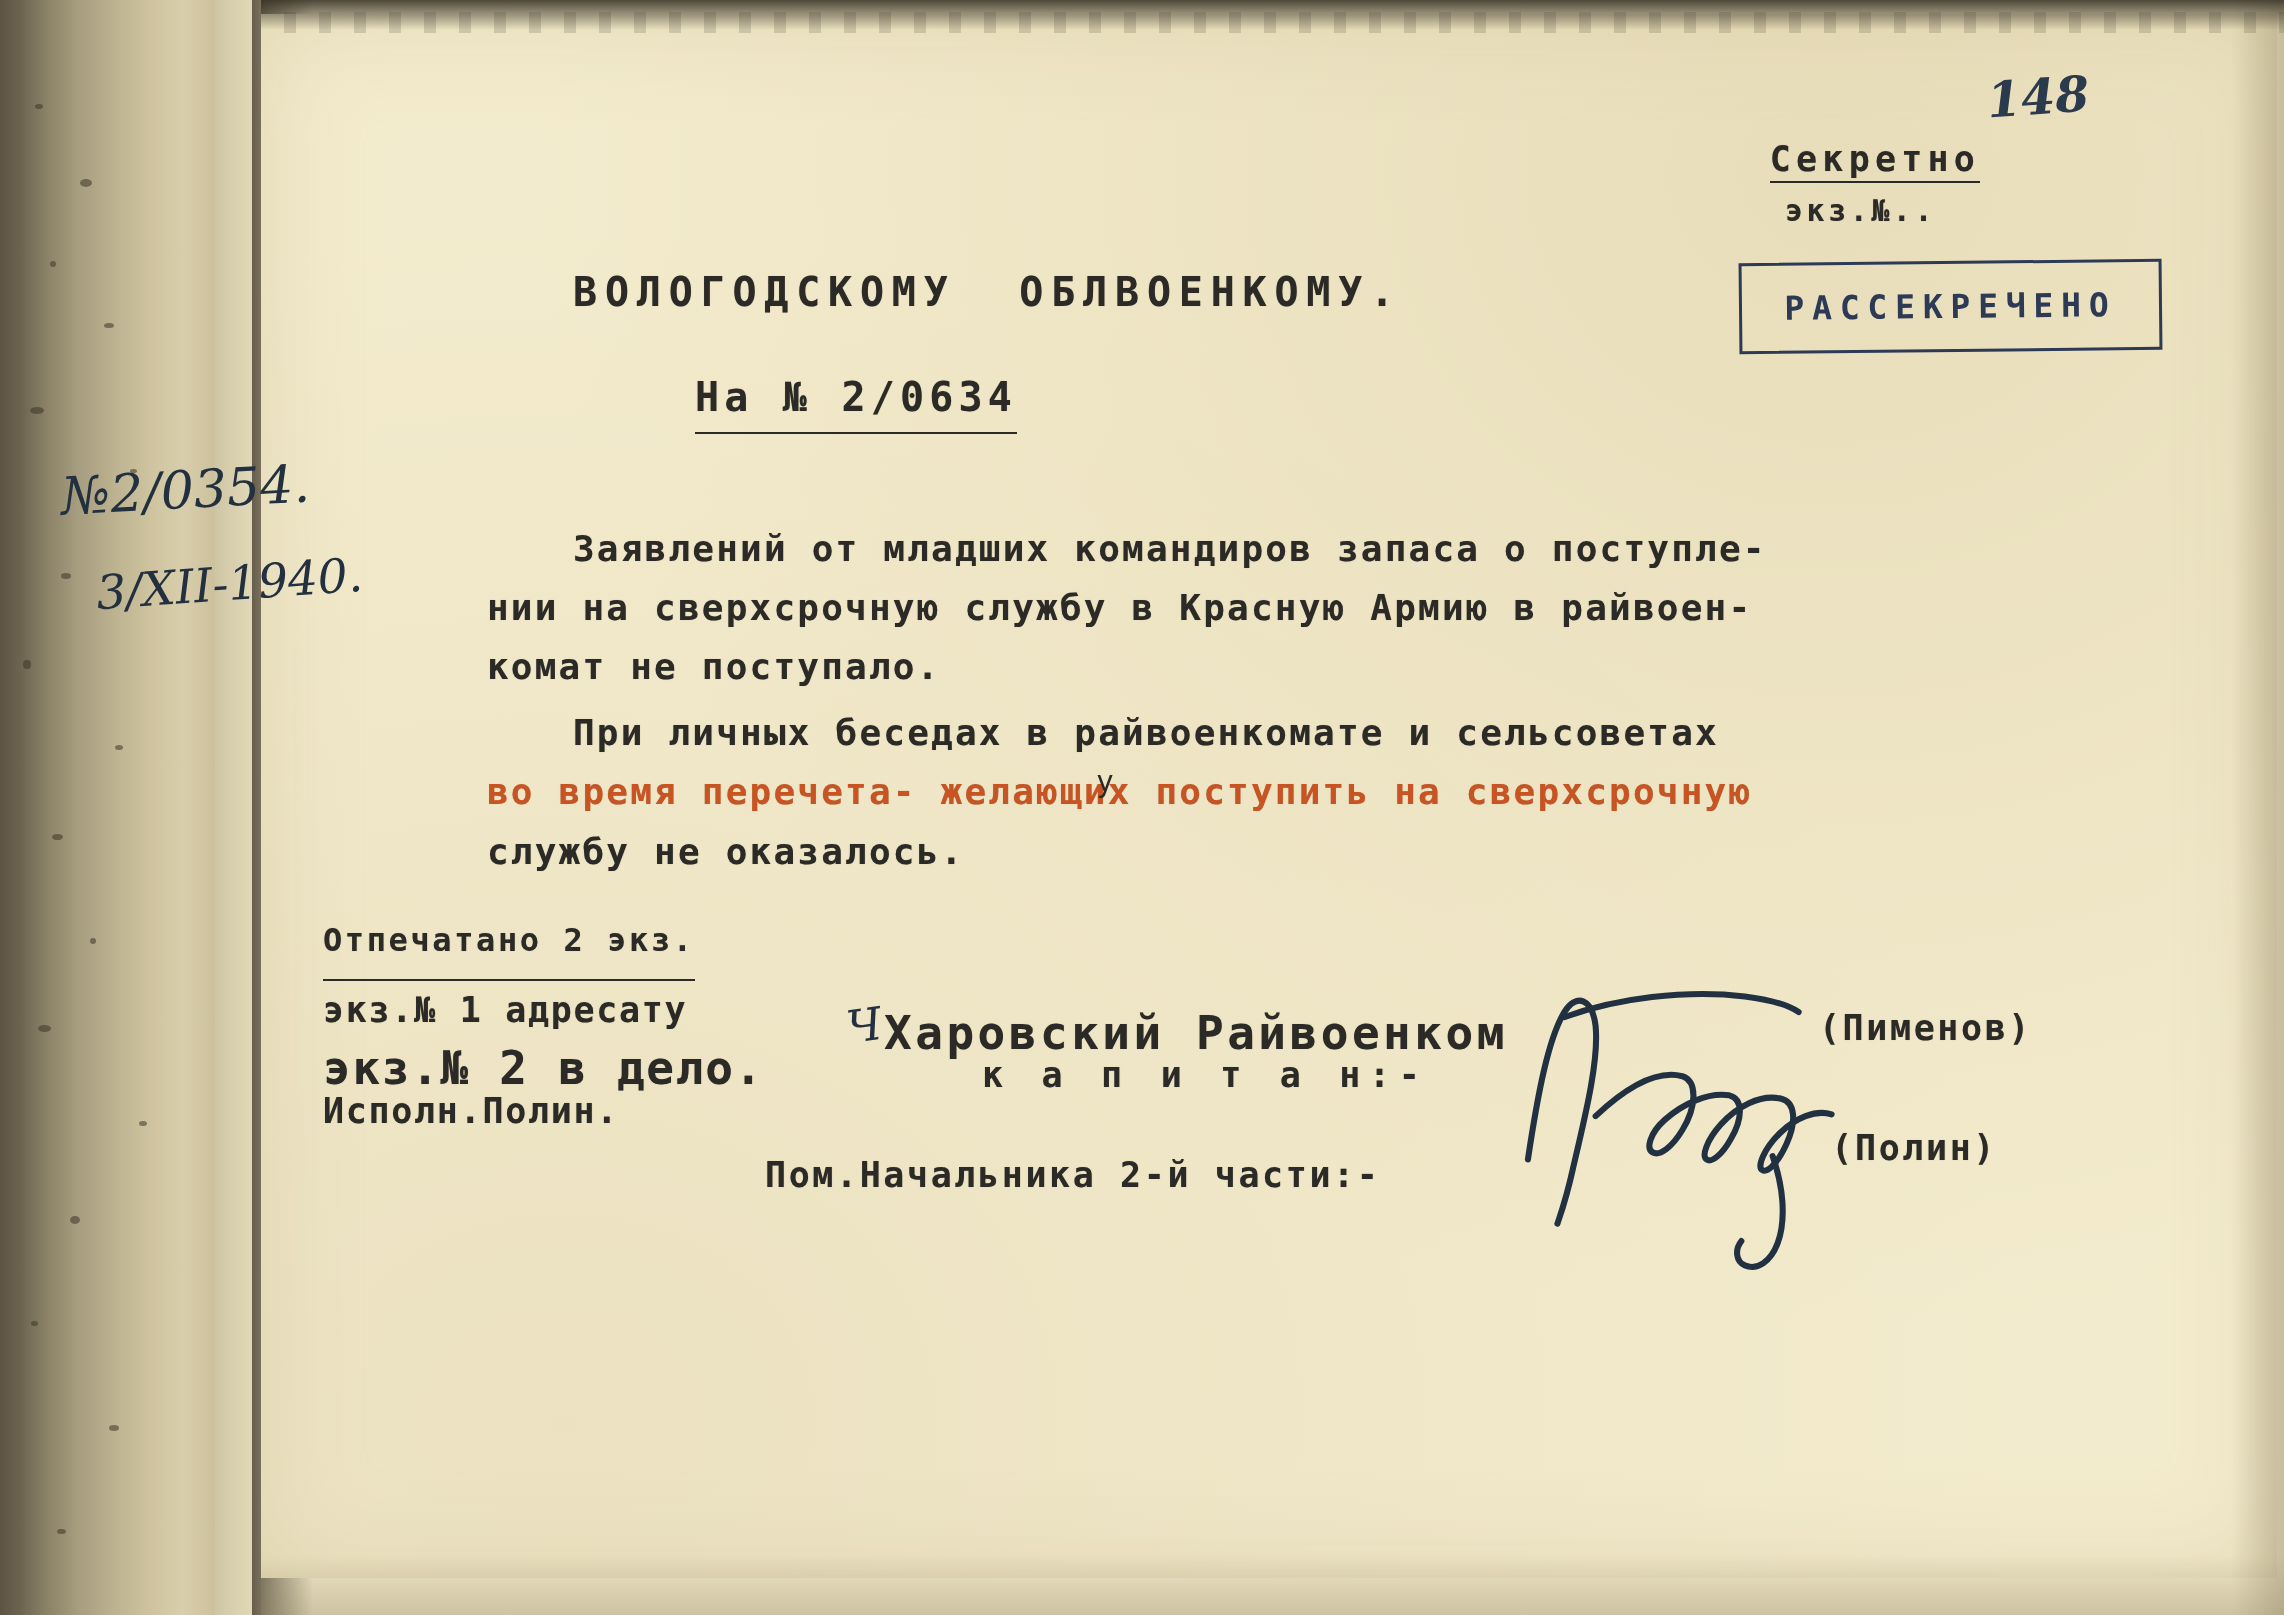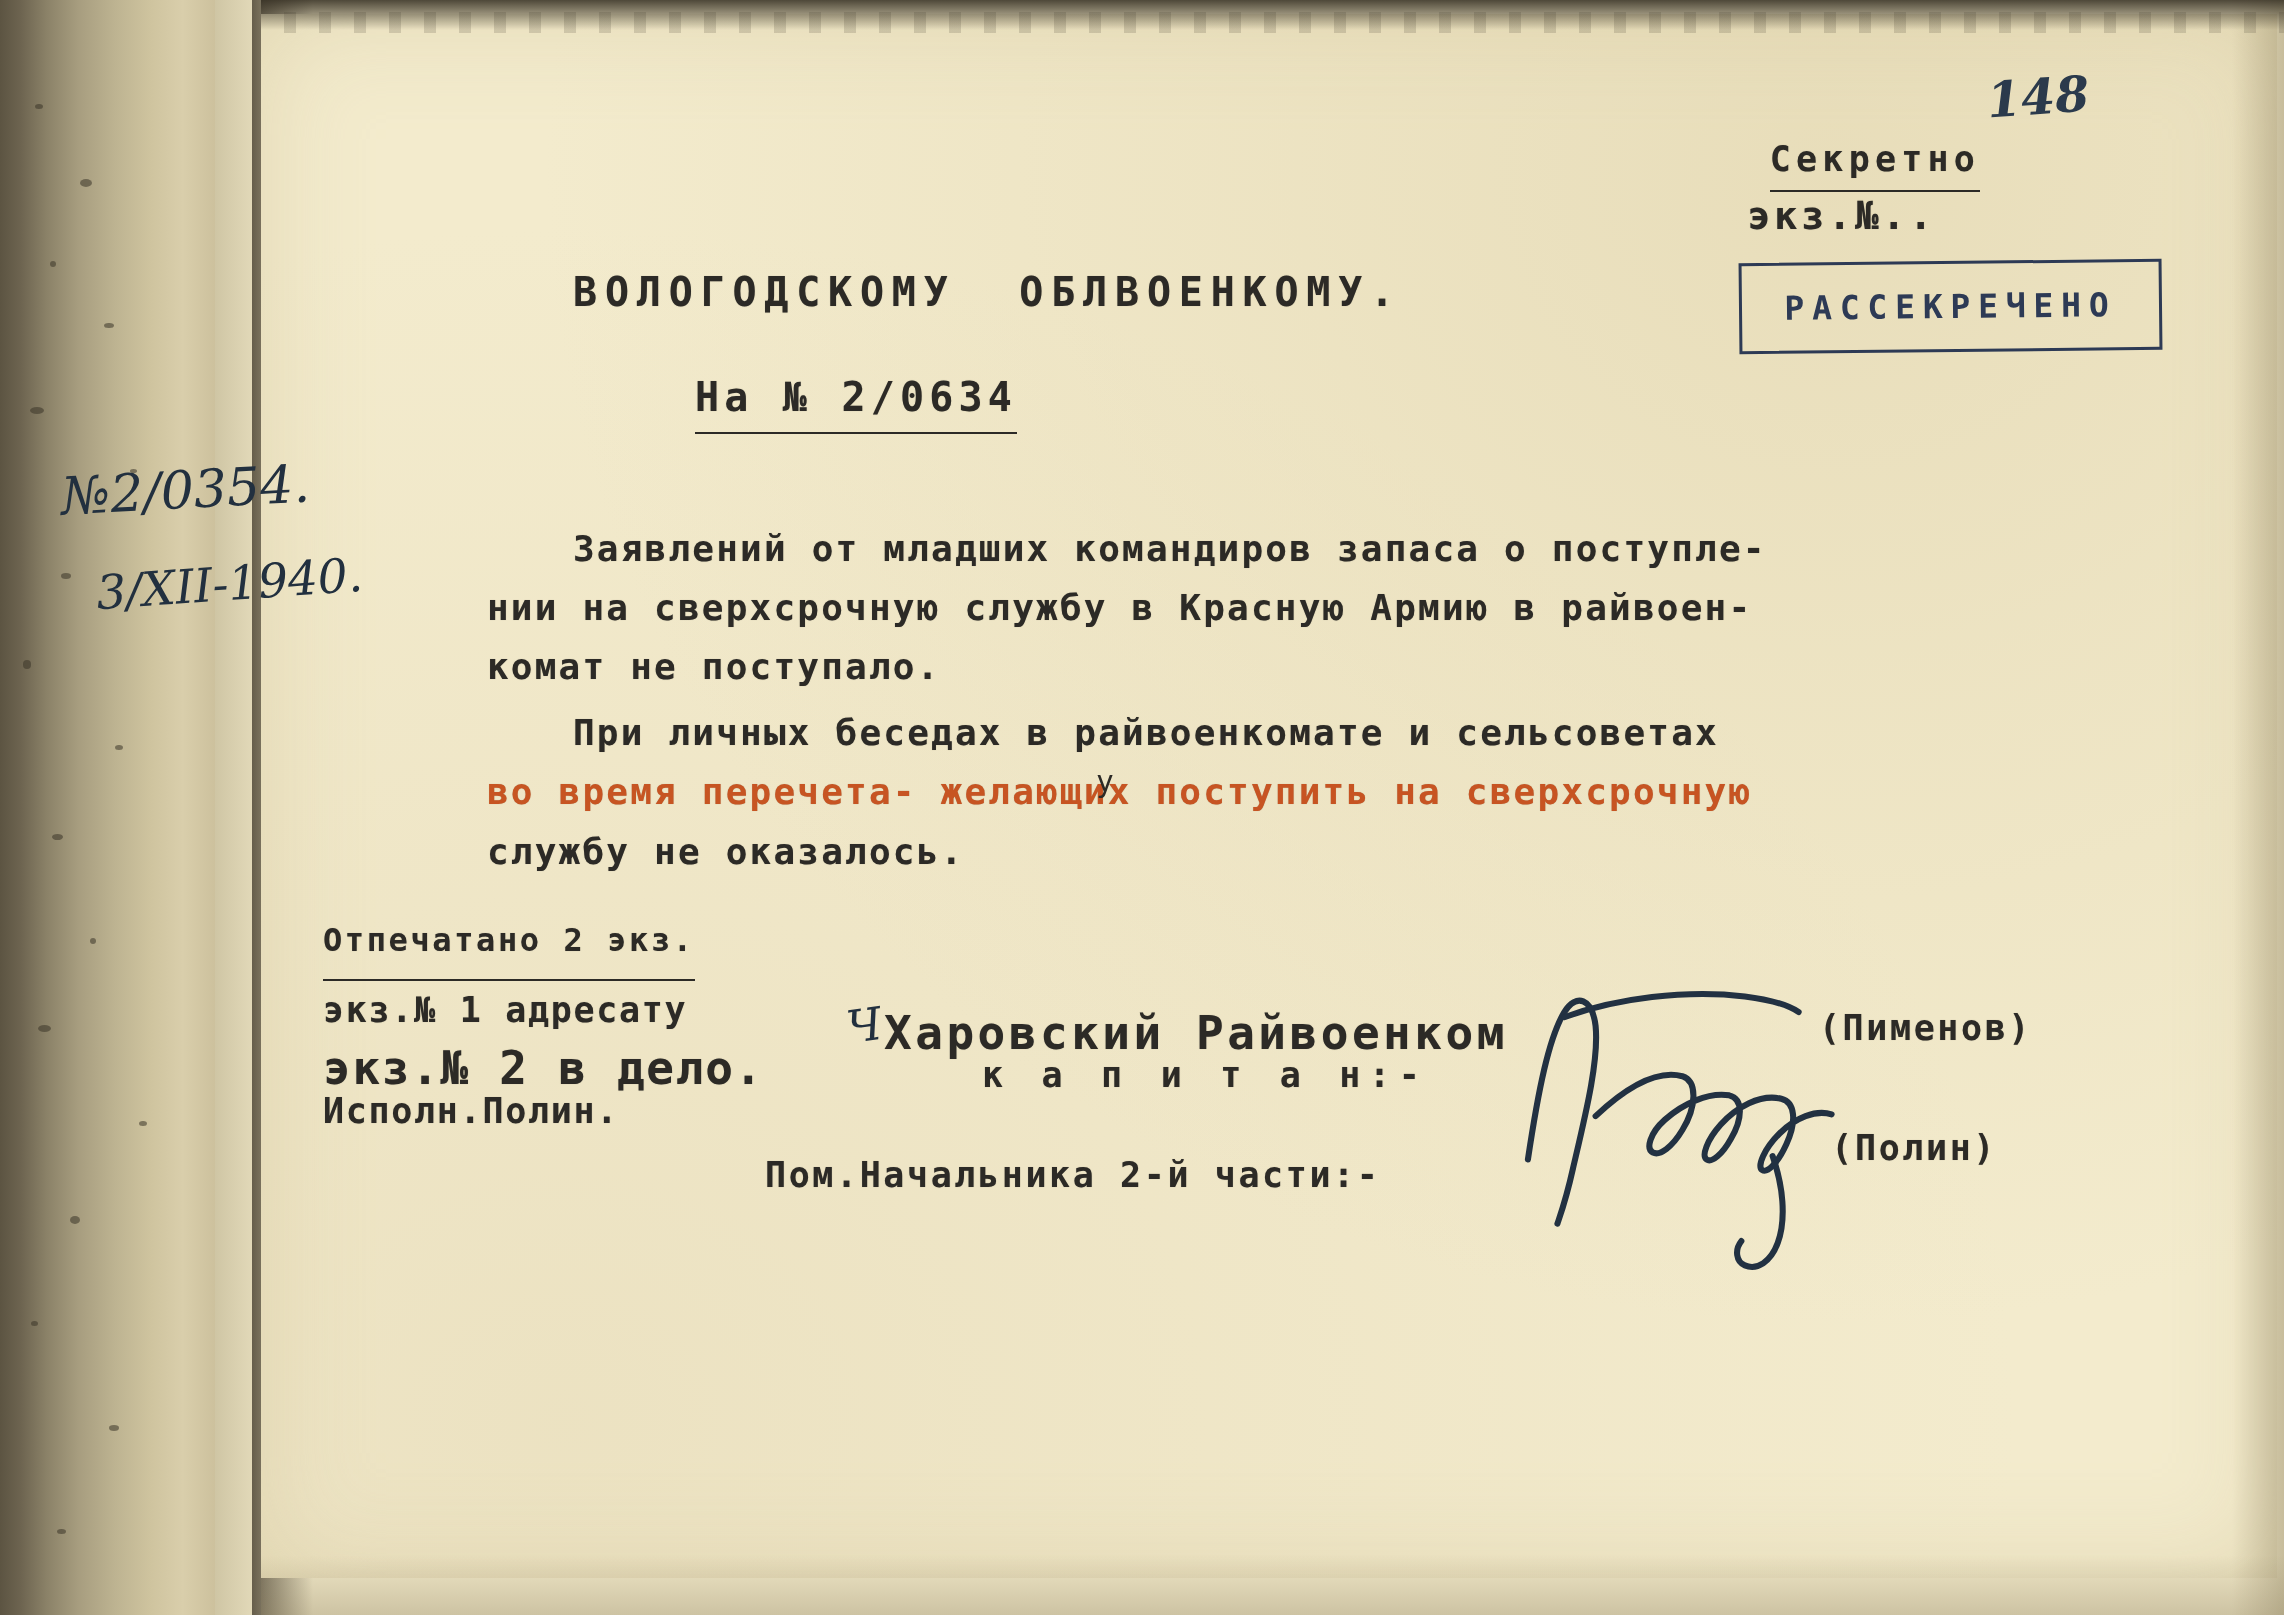--- a/index.html
+++ b/index.html
@@ -104,25 +104,25 @@
     transform: rotate(-4deg);
     color: #2b3a4c;
     font-weight: 600;
   }
 
   #secret-word {
     right: 304px; top: 139px;
     font-size: 35px;
     letter-spacing: 5.2px;
     border-bottom: 2.6px solid #2c2a26;
-    padding-bottom: 11px;
+    padding-bottom: 2px;
   }
   #secret-copy {
     right: 348px; top: 193px;
-    font-size: 39px;
+    font-size: 30px;
     letter-spacing: 3.5px;
   }
 
   #declass-stamp {
     position: absolute;
     right: 122px; top: 261px;
     width: 417px; height: 85px;
     border: 3.5px solid #2d3a55;
     display: flex;
     align-items: center;

